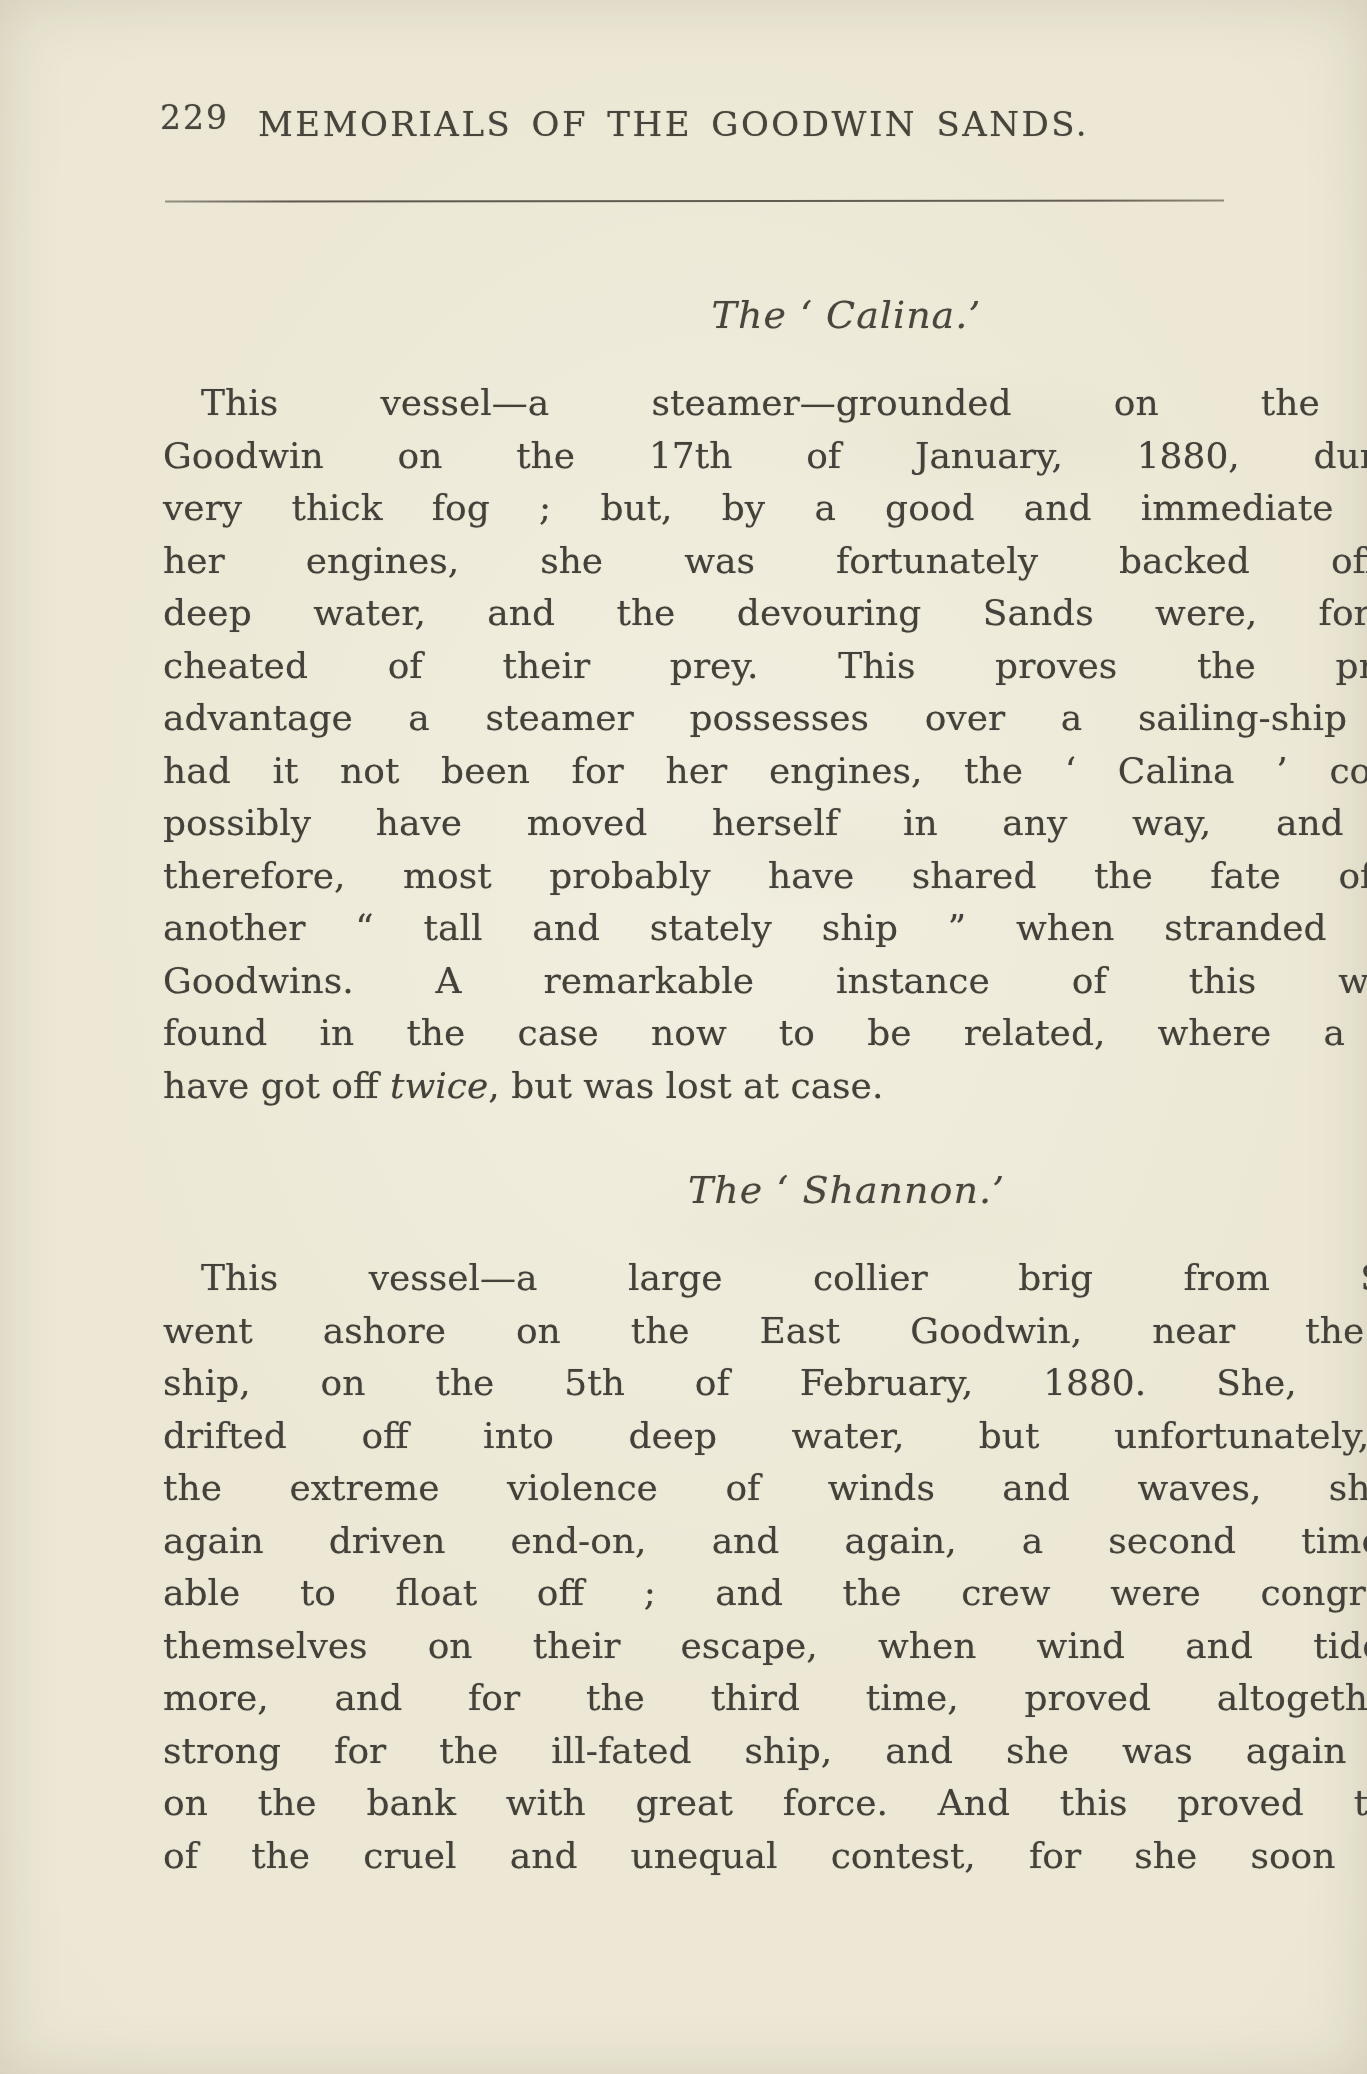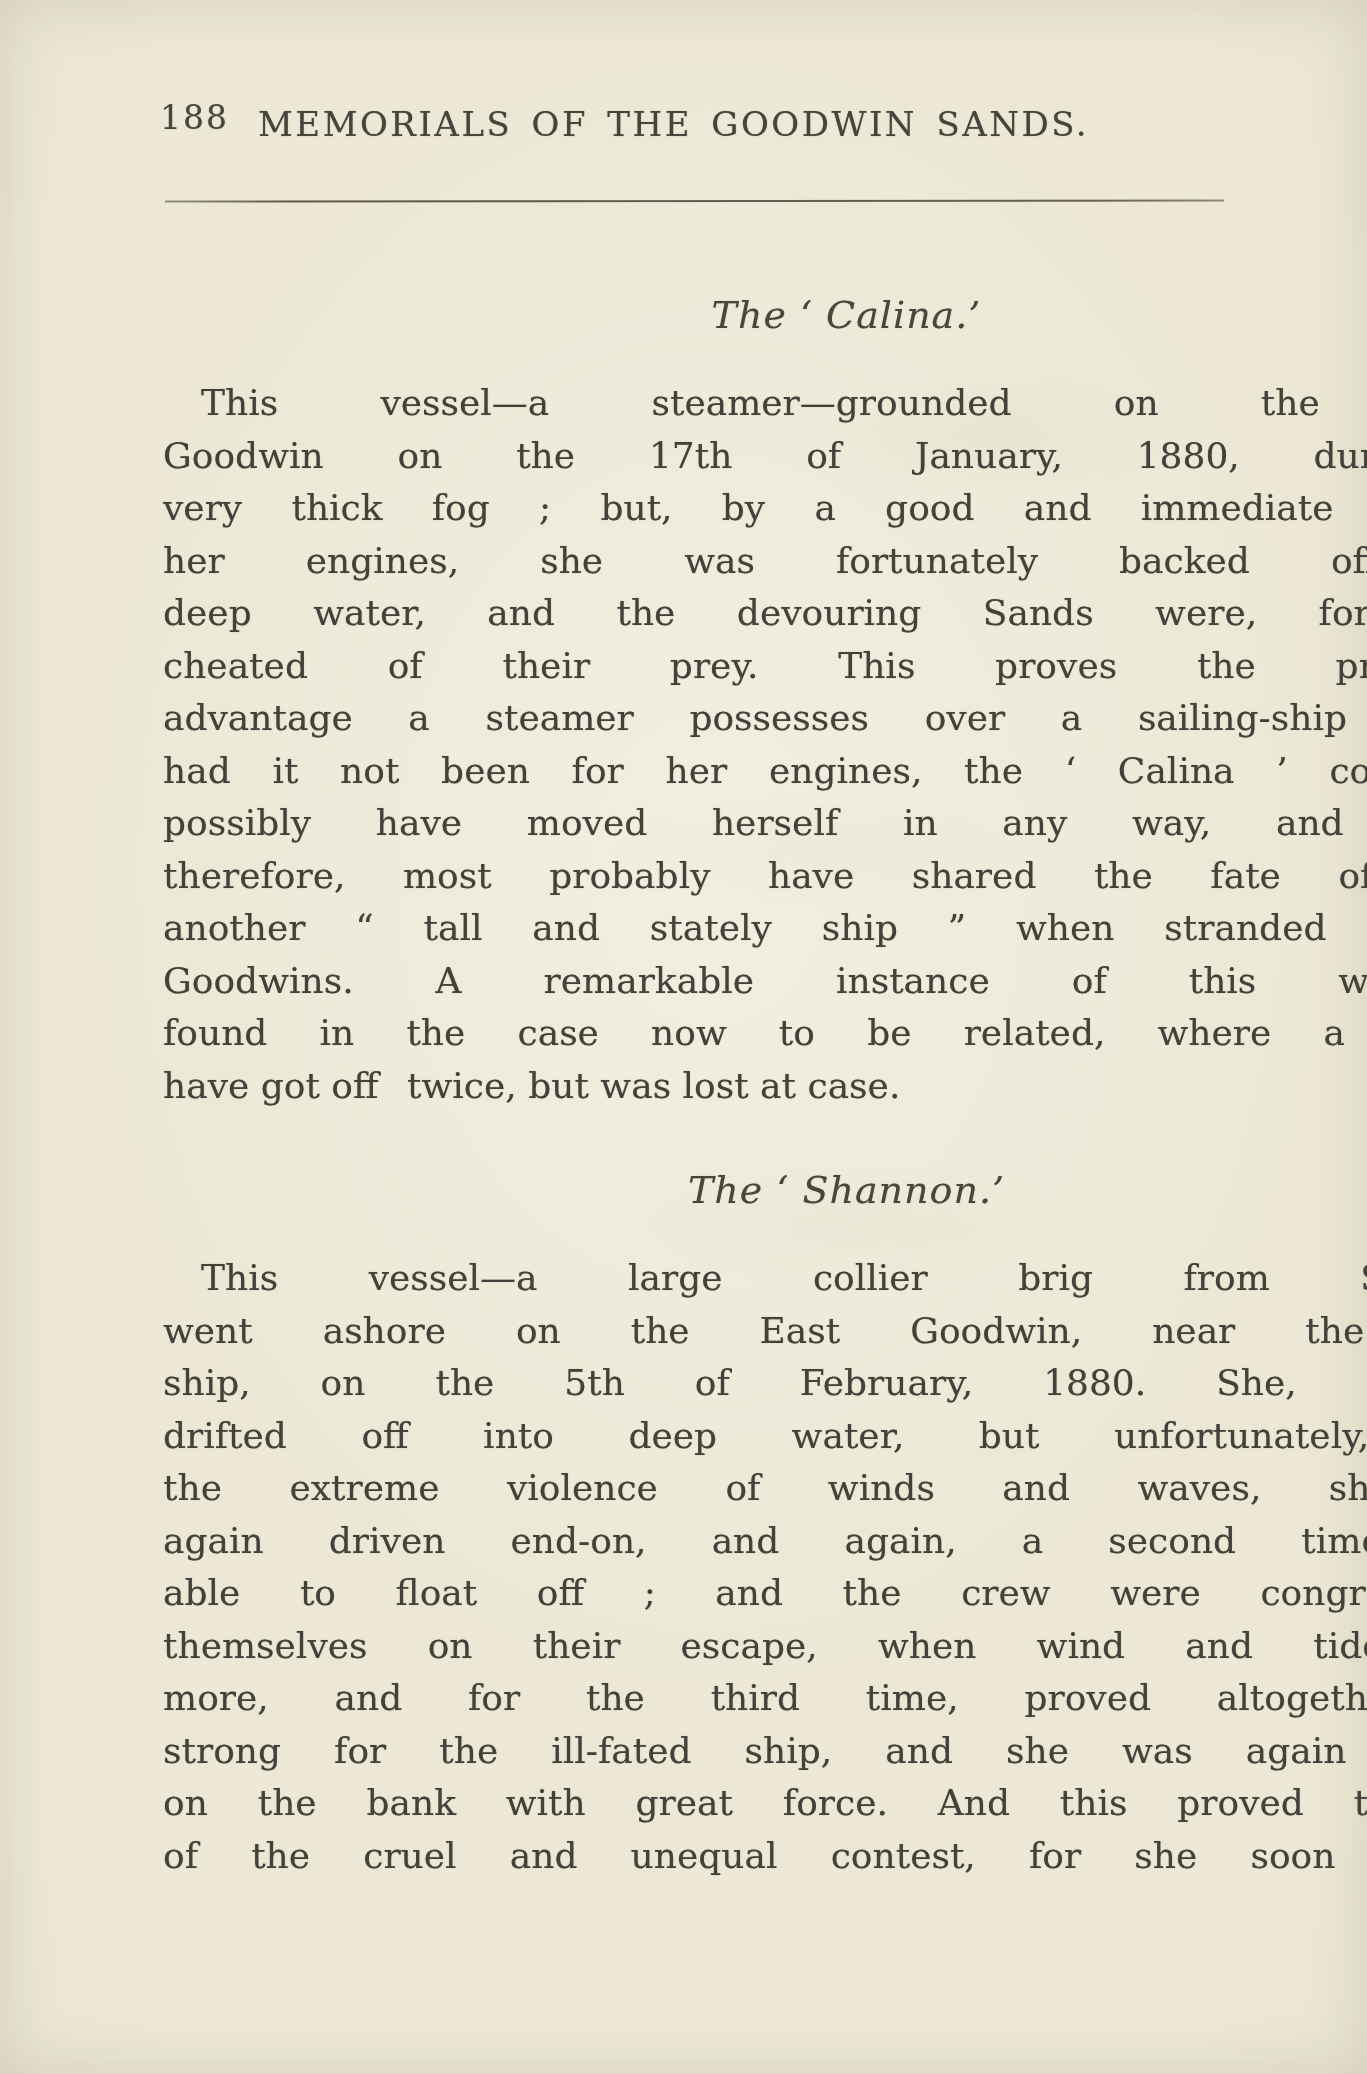--- a/index.html
+++ b/index.html
@@ -53,32 +53,32 @@
     font-size:36px;
     line-height:52.5px;
     text-align:justify;
     text-align-last:justify;
     white-space:normal;
     color:#44403a;
     text-shadow:0 0 1px rgba(64,58,47,0.42);
   }
   .line.first{text-indent:38px;}
   .line.last{text-align-last:left;}
-  .it{margin-left:17px;}
+  .it{font-style:italic;}
   #h1pos{top:293px;}
   #p1pos{top:377px;}
   #h2pos{top:1168px;}
   #p2pos{top:1252px;}
 </style>
 </head>
 <body>
 
 <div class="page">
 
-  <div class="pagenum">188</div>
+  <div class="pagenum">229</div>
 
   <div class="running-title">MEMORIALS OF THE GOODWIN SANDS.</div>
 
   <div class="rule"></div>
 
   <div class="column sec-heading" id="h1pos">The ‘ Calina.’</div>
 
   <div class="column para" id="p1pos">
       <div class="line first"><span>This vessel—a steamer—grounded on the North</span></div>
       <div class="line"><span>Goodwin on the 17th of January, 1880, during a</span></div>

